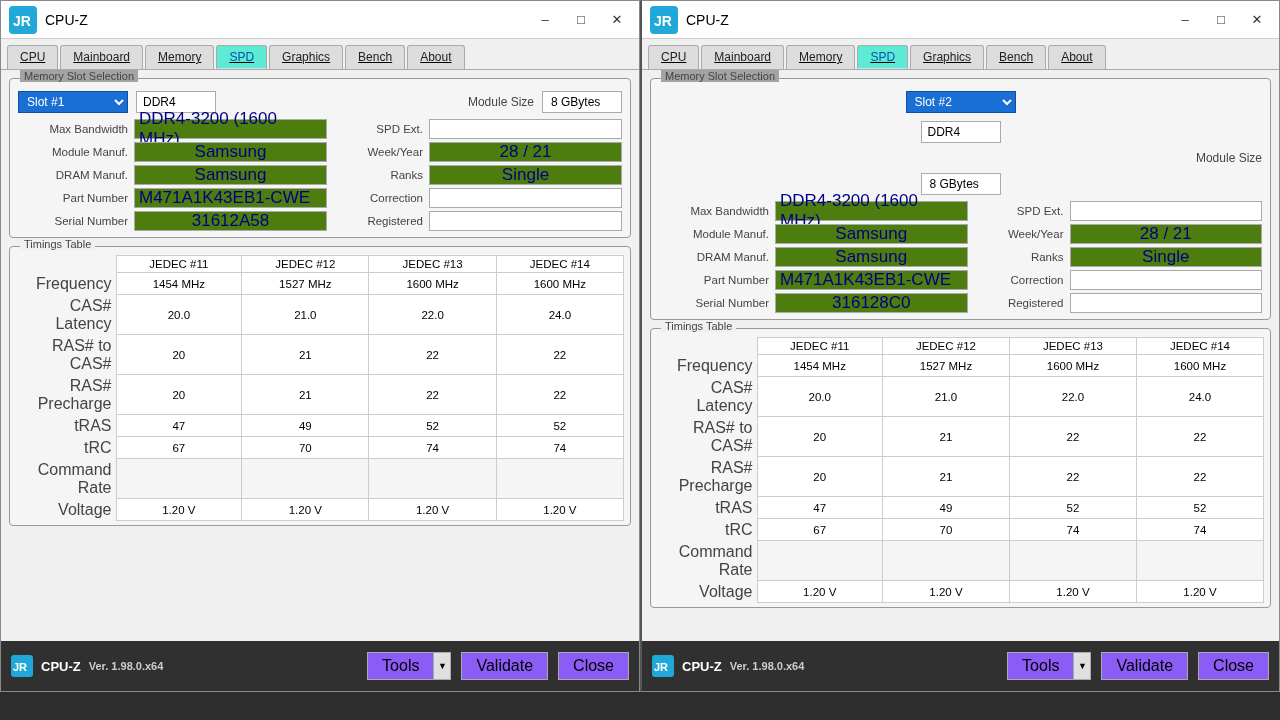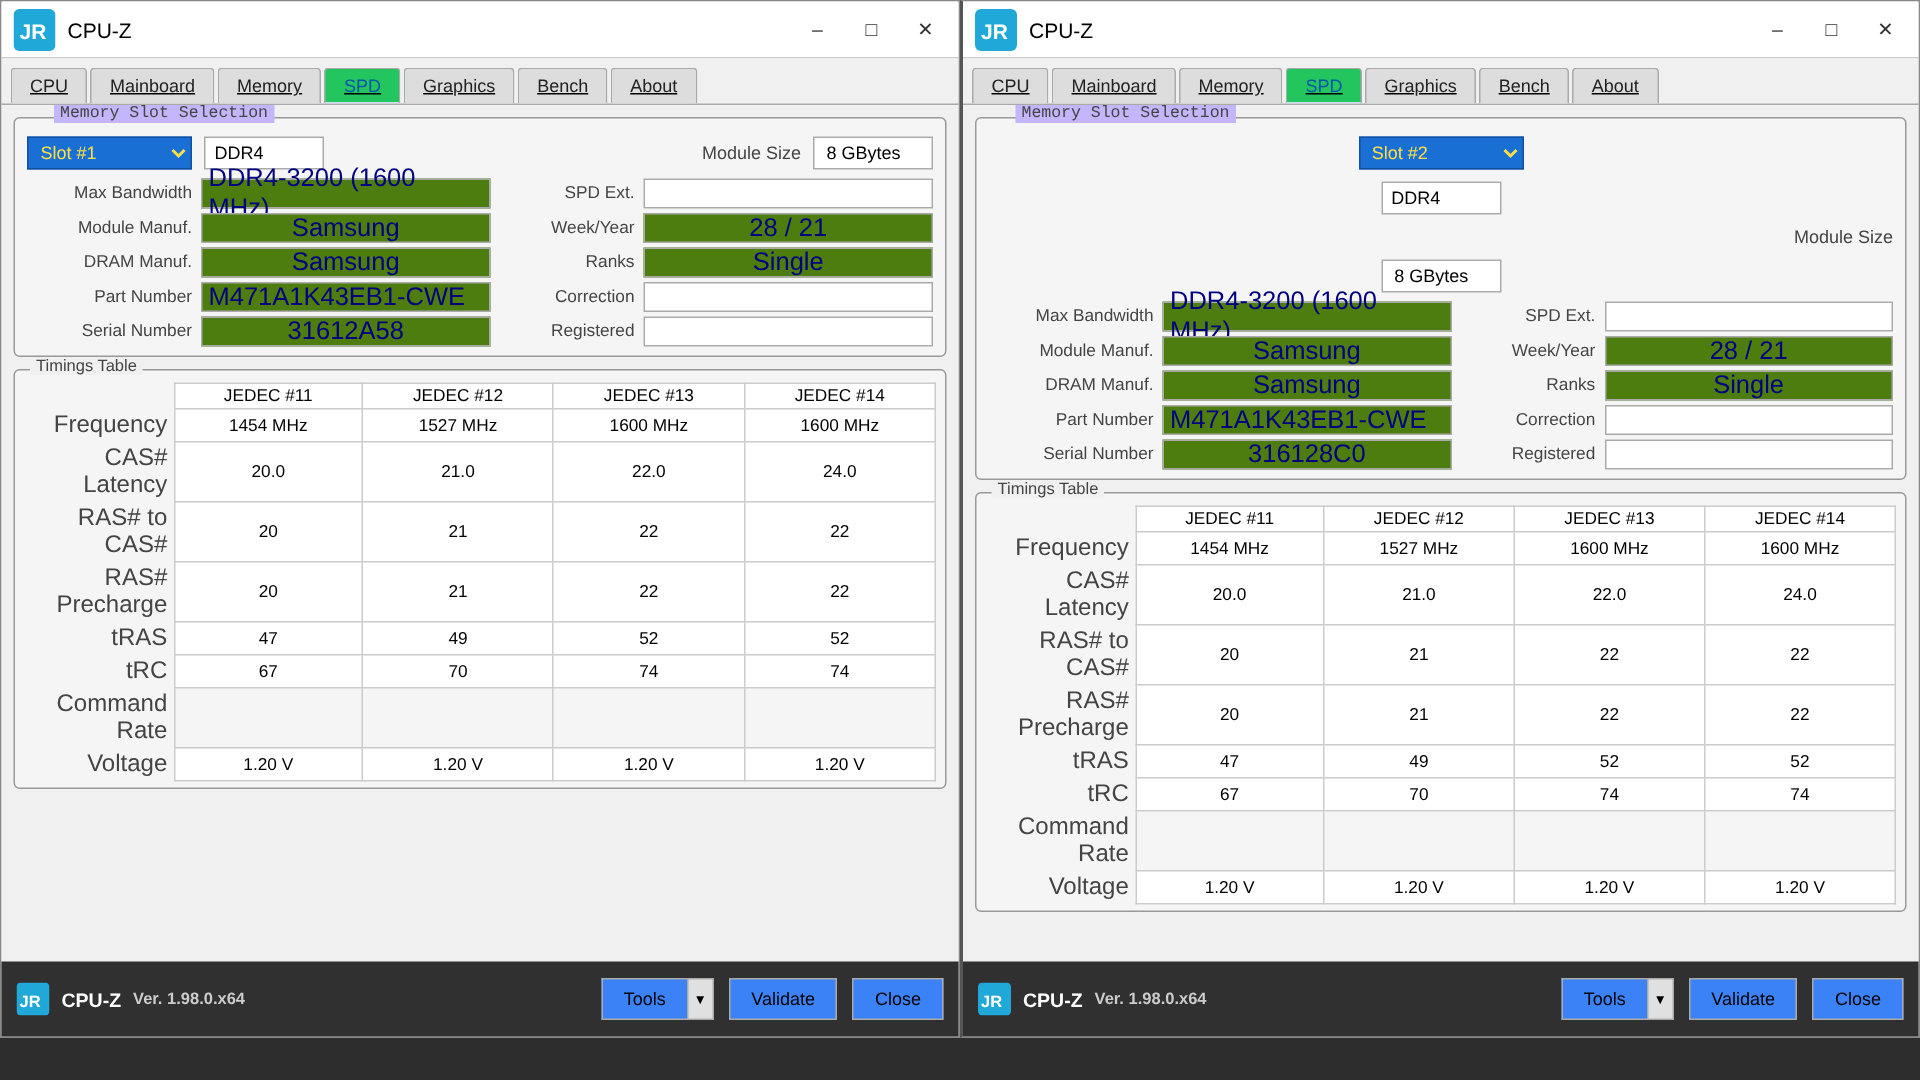--- a/index.html
+++ b/index.html
@@ -82,21 +82,21 @@
       padding: 4px 12px;
       border: 1px solid #aaa;
       border-bottom: none;
       background: #ddd;
       cursor: pointer;
       font-size: 12px;
       color: #222;
       border-radius: 3px 3px 0 0;
     }
     .tab.spd-active {
-      background: #22c55e;
+      background: #5eead4;
       border-bottom: 1px solid #c8e0f8;
       color: #0055aa;
     }
 
     .content {
       flex: 1;
       padding: 8px;
       background: #f0f0f0;
       overflow: hidden;
     }
@@ -105,38 +105,37 @@
       border: 1px solid #999;
       border-radius: 4px;
       margin-bottom: 8px;
       padding: 6px 8px;
       background: #f5f5f5;
       position: relative;
     }
     .section-title {
       position: absolute;
       top: -9px;
-      left: 26px;
-      background: #c4b5fd;
+      left: 10px;
+      background: #a3a3a3;
       padding: 0 4px;
       font-size: 11px;
       color: #444;
       font-weight: 500;
-      font-family: Liberation Mono, monospace;
     }
 
     .slot-row {
       display: flex;
       align-items: center;
       gap: 8px;
       margin-bottom: 6px;
     }
     .slot-select {
       background: #1a6fd4;
-      color: #fde047;
+      color: #ffffff;
       border: 1px solid #1050a0;
       padding: 2px 4px;
       font-size: 12px;
       cursor: pointer;
       width: 110px;
       height: 22px;
     }
     .slot-value-box {
       border: 1px solid #aaa;
       background: white;
@@ -264,24 +263,24 @@
     }
     .footer-logo-icon {
       width: 22px;
       height: 22px;
     }
     .footer-version {
       color: #ccc;
       font-size: 11px;
     }
     .footer-btn {
-      background: #3b82f6;
+      background: #8b5cf6;
       border: 1px solid #aaa;
       padding: 4px 14px;
-      font-size: 12px;
+      font-size: 16px;
       cursor: pointer;
       height: 28px;
       display: flex;
       align-items: center;
     }
     .footer-btn-group {
       display: flex;
     }
     .footer-btn-group .footer-btn:first-child {
       border-right: none;

